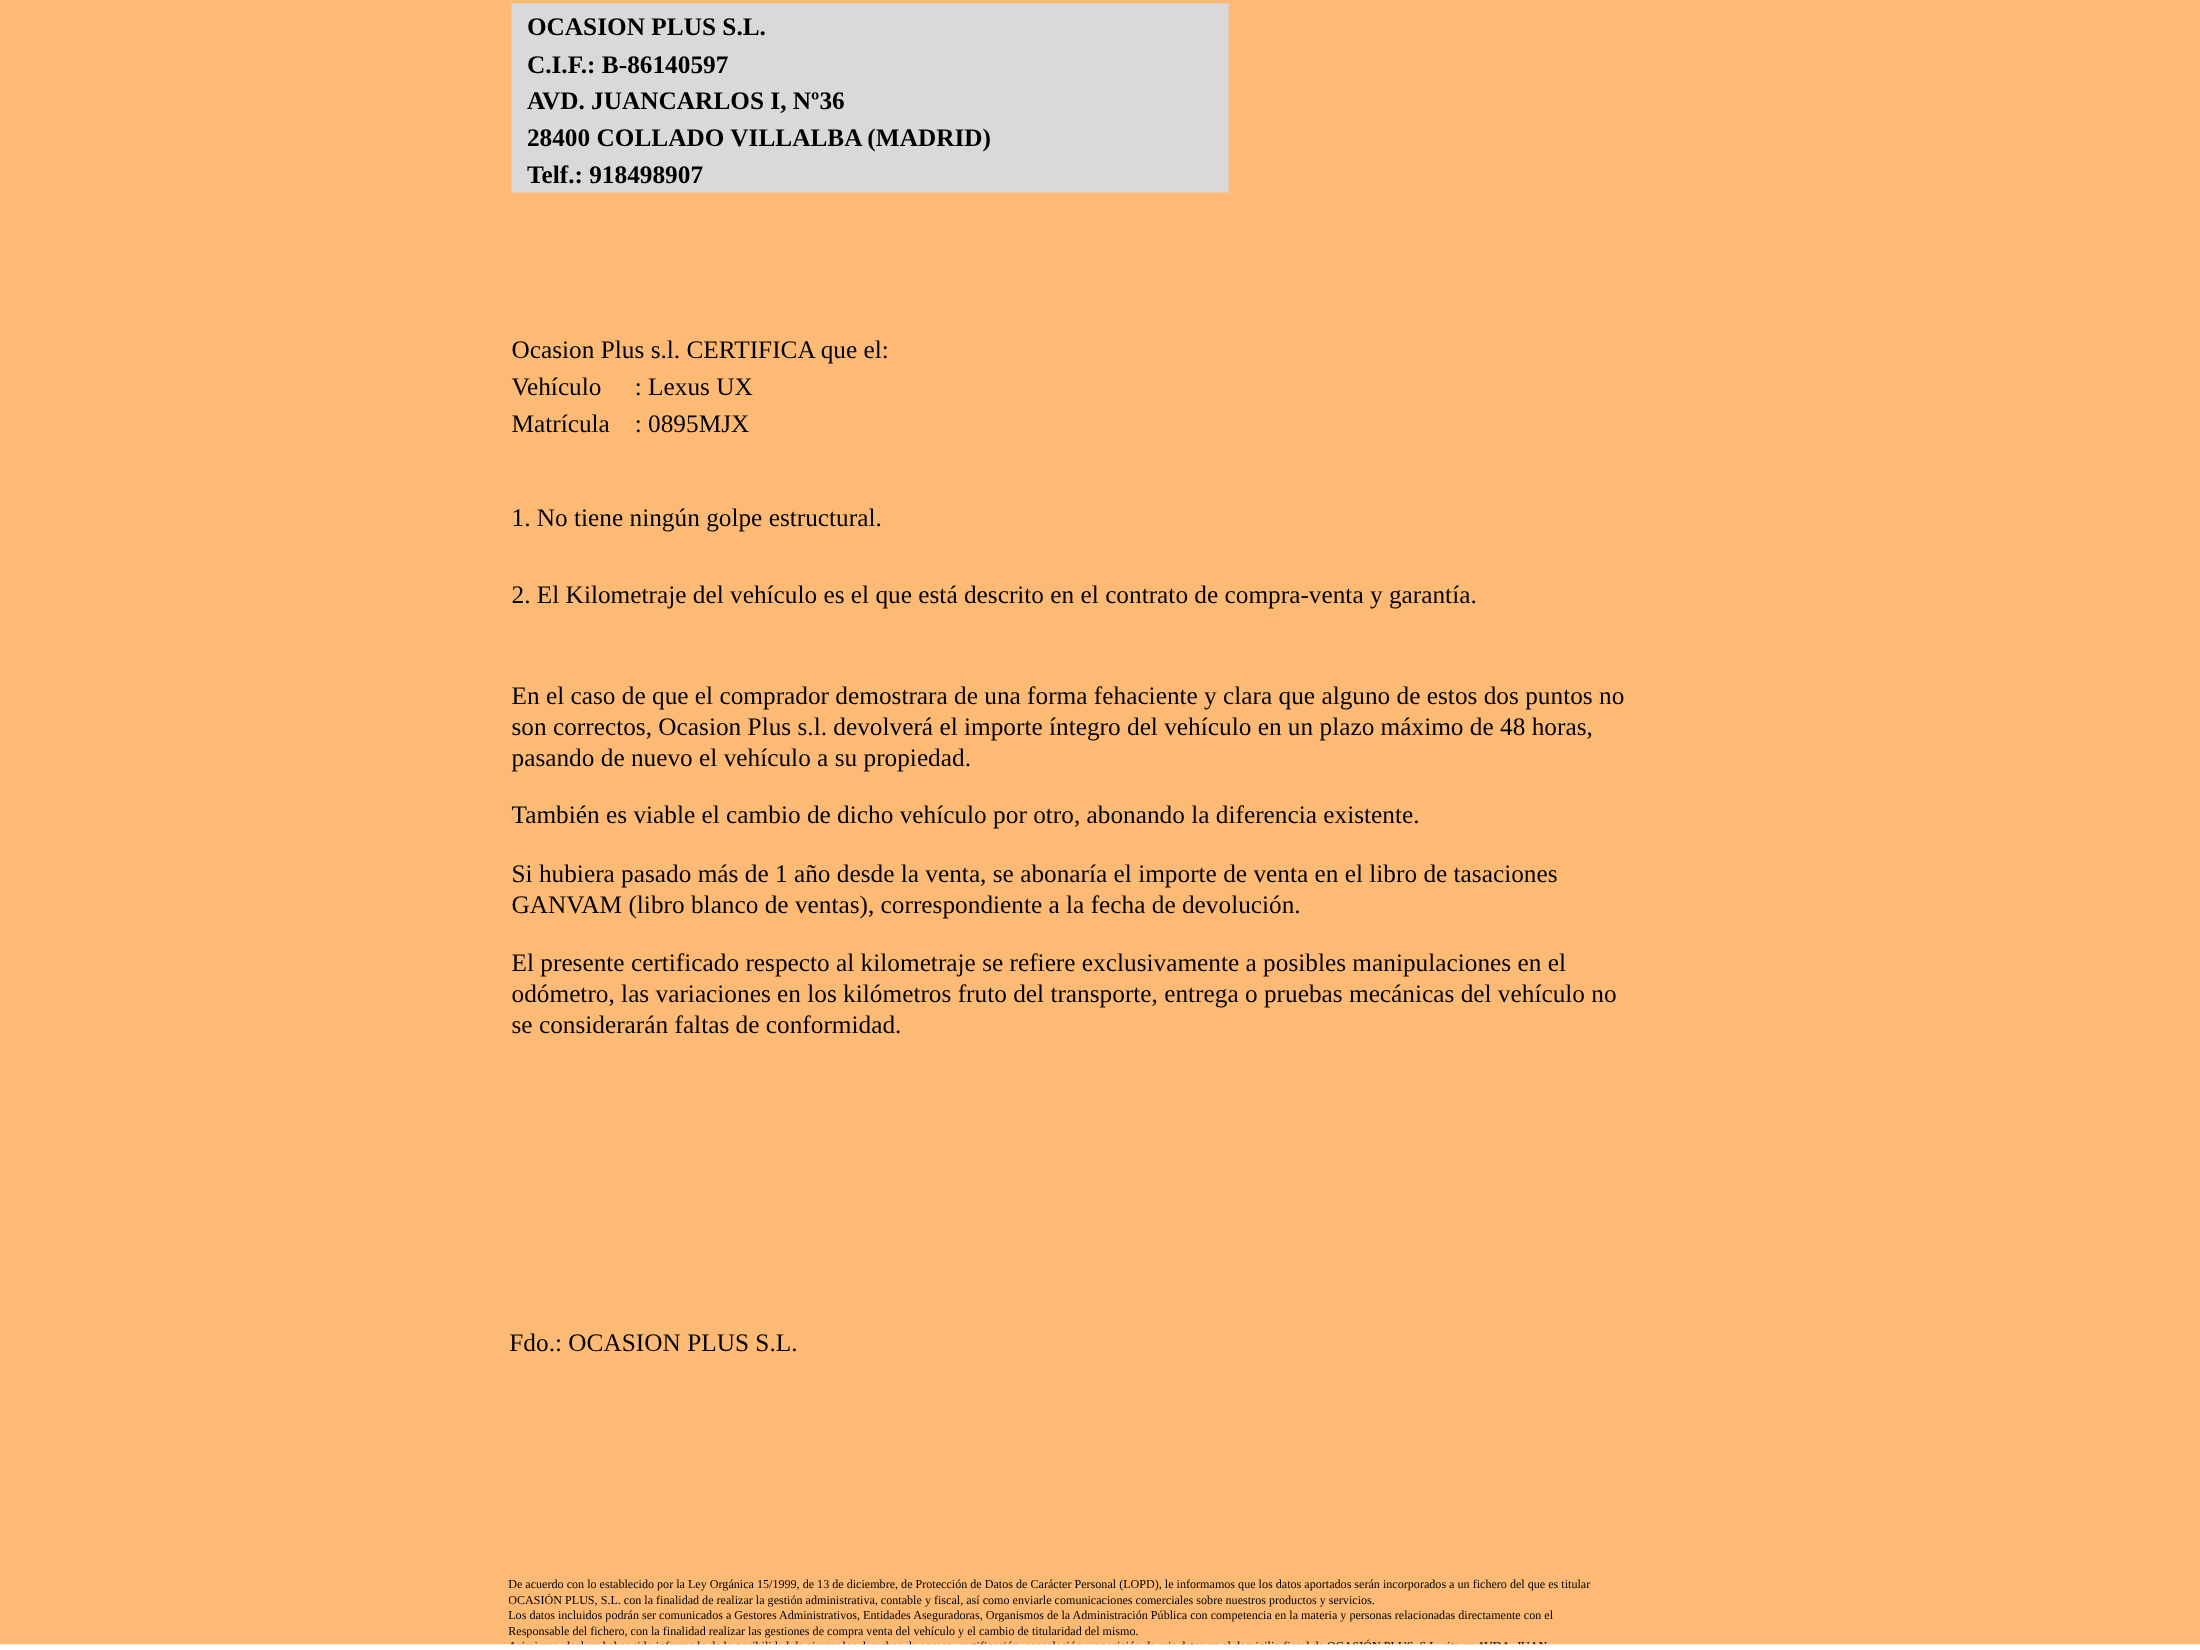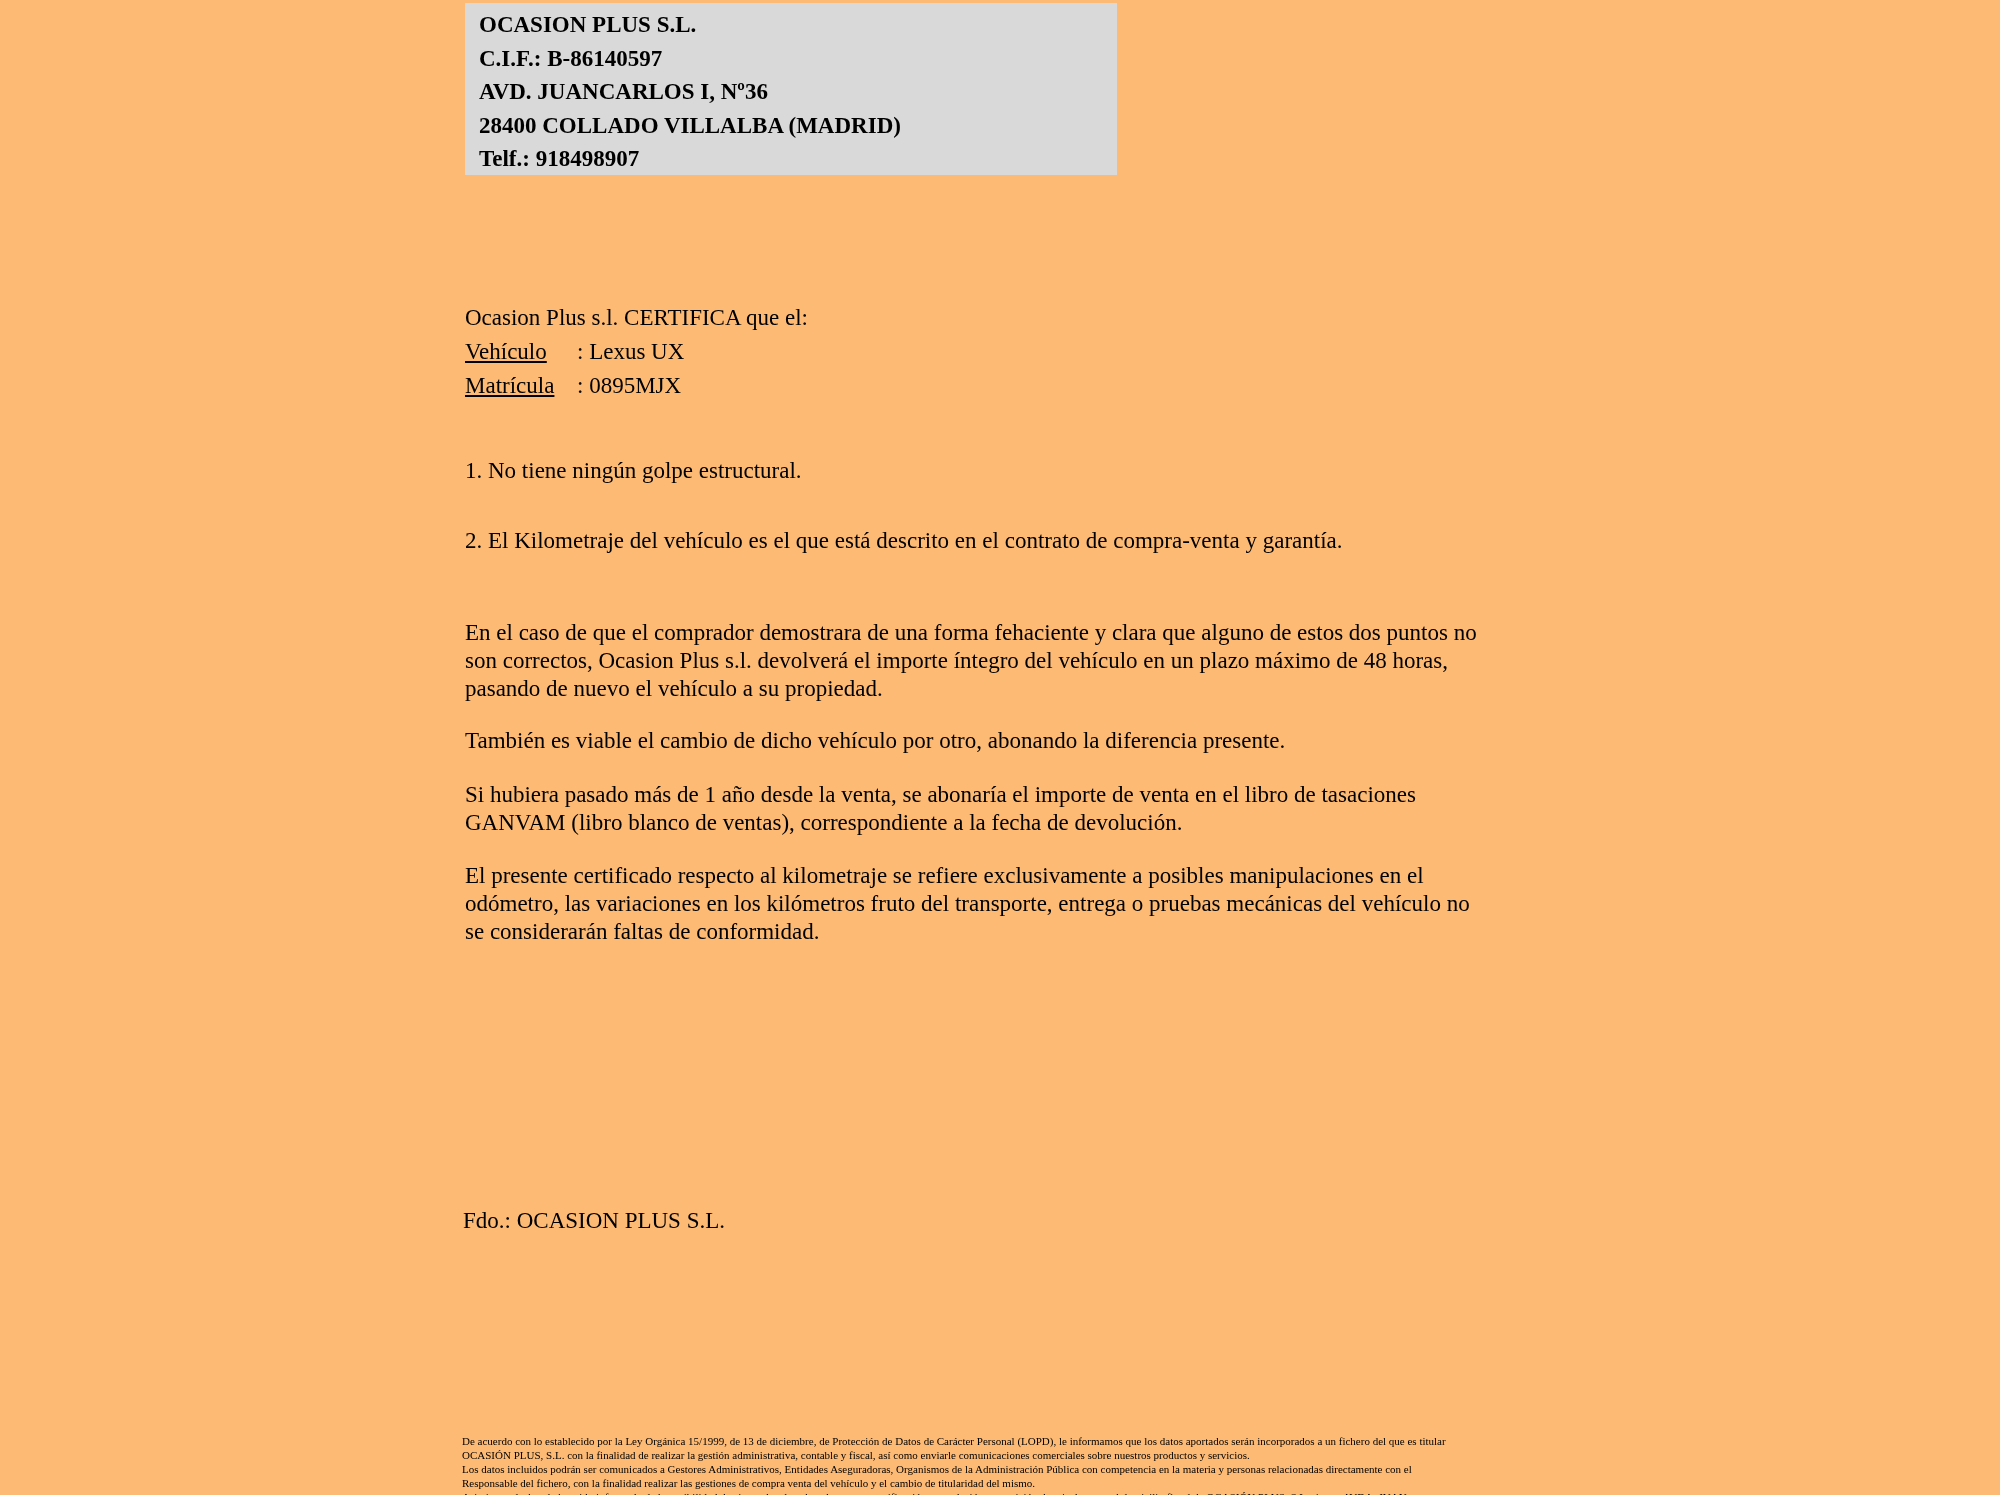--- a/index.html
+++ b/index.html
@@ -33,21 +33,20 @@
   }
 
   .cert-block {
     left: 465px; top: 301px;
     font-size: 23px;
     line-height: 34px;
   }
   .field-label {
     display: inline-block;
     width: 112px;
-    text-decoration: underline;
   }
 
   .numbered-point {
     left: 465px;
     font-size: 23px;
     line-height: 28px;
     white-space: pre;
   }
   .point-1 { top: 457px; }
   .point-2 { top: 527px; }
@@ -101,21 +100,21 @@
   </div>
 
   <div class="abs numbered-point point-1">1. No tiene ningún golpe estructural.</div>
 
   <div class="abs numbered-point point-2">2. El Kilometraje del vehículo es el que está descrito en el contrato de compra-venta y garantía.</div>
 
   <div class="abs body-para para-1">En el caso de que el comprador demostrara de una forma fehaciente y clara que alguno de estos dos puntos no
 son correctos, Ocasion Plus s.l. devolverá el importe íntegro del vehículo en un plazo máximo de 48 horas,
 pasando de nuevo el vehículo a su propiedad.</div>
 
-  <div class="abs body-para para-2">También es viable el cambio de dicho vehículo por otro, abonando la diferencia presente.</div>
+  <div class="abs body-para para-2">También es viable el cambio de dicho vehículo por otro, abonando la diferencia existente.</div>
 
   <div class="abs body-para para-3">Si hubiera pasado más de 1 año desde la venta, se abonaría el importe de venta en el libro de tasaciones
 GANVAM (libro blanco de ventas), correspondiente a la fecha de devolución.</div>
 
   <div class="abs body-para para-4">El presente certificado respecto al kilometraje se refiere exclusivamente a posibles manipulaciones en el
 odómetro, las variaciones en los kilómetros fruto del transporte, entrega o pruebas mecánicas del vehículo no
 se considerarán faltas de conformidad.</div>
 
   <div class="abs signature-line">Fdo.: OCASION PLUS S.L.</div>
 

